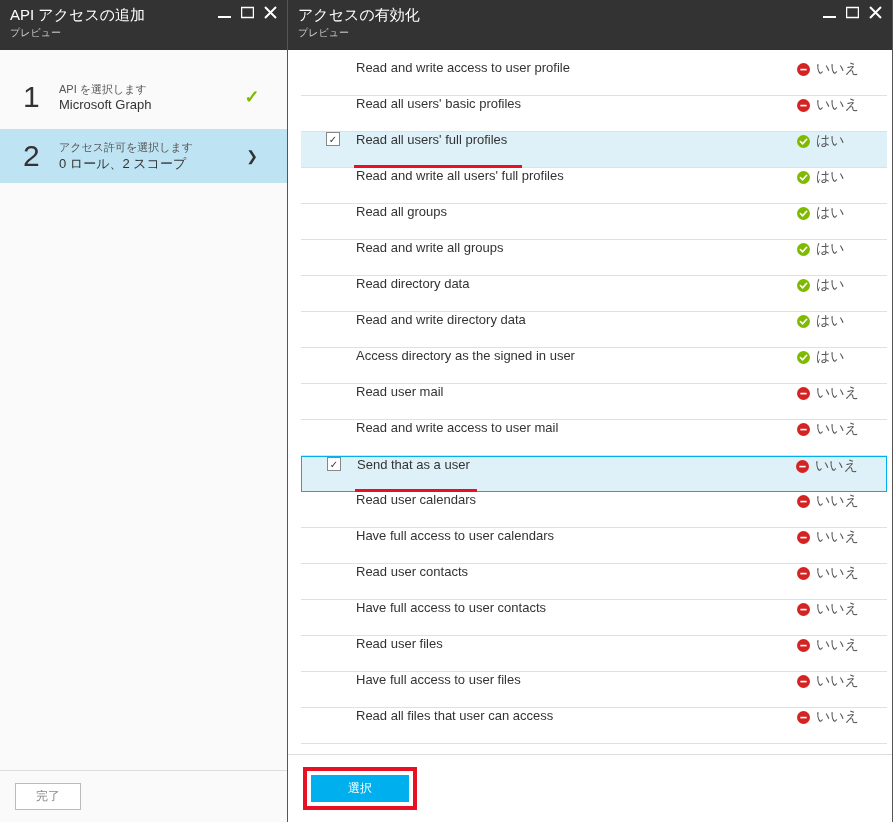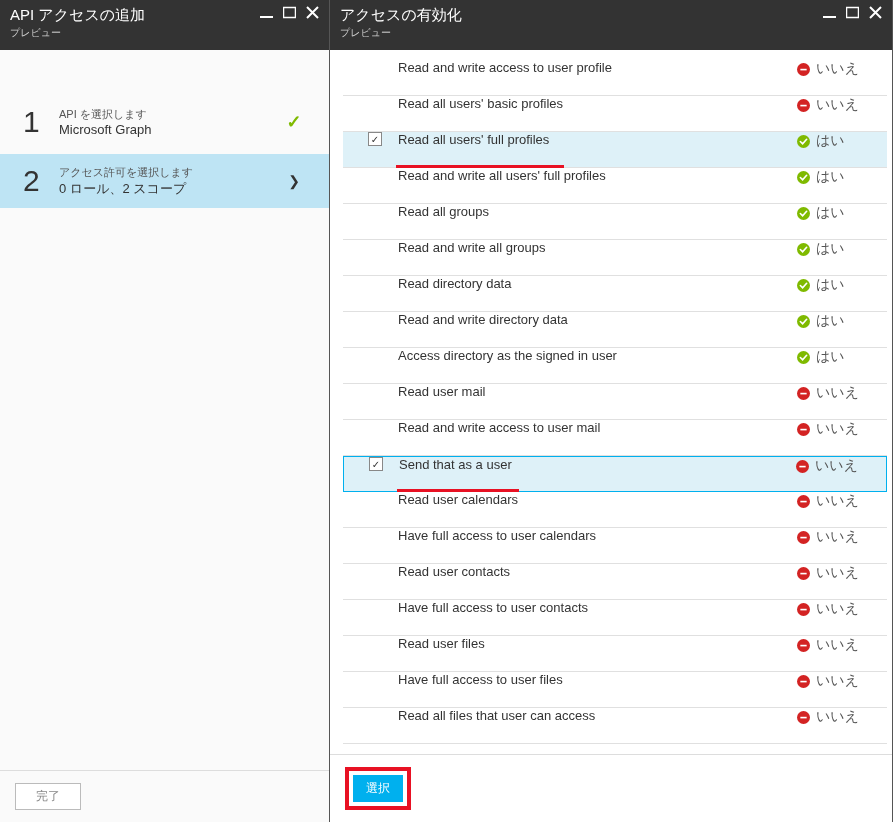--- a/index.html
+++ b/index.html
@@ -4,39 +4,39 @@
   <style>
     * { margin: 0; padding: 0; box-sizing: border-box; font-family: "Segoe UI", "Meiryo", sans-serif; }
     body { width: 893px; height: 822px; background: #fff; overflow: hidden; display:flex; }
     .panel { display:flex; flex-direction:column; height:100%; border-right:1px solid #555; }
     .panel-header { background:#333; color:#fff; padding:6px 10px 10px 10px; display:flex; align-items:flex-start; justify-content:space-between; }
     .panel-header .titles { display:flex; flex-direction:column; }
     .panel-title { font-size:15px; font-weight:300; }
     .panel-subtitle { font-size:10px; color:#ccc; margin-top:1px; }
     .header-controls { display:flex; gap:10px; align-items:center; }
     .header-controls span, .header-controls svg { cursor:pointer; }
-    .panel-left { width:330px; background:#fafafa;gap:25px; }
+    .panel-left { width:288px; background:#fafafa; }
     .panel-right { flex:1; background:#fff; }
     .panel-body { flex:1; overflow:hidden; position:relative;}
     .panel-footer { border-top:1px solid #ddd; padding:12px 15px; display:flex; align-items:center; }
 
     
     .steps { padding:20px 0; }
     .step { display:flex; align-items:center; padding:10px 18px; margin:0 5px 5px 5px; cursor:pointer; }
     .step-active { background:#BEE4F4; margin:0; padding:10px 23px;}
     .step-num { font-size:30px; font-weight:300; width:30px; color:#333; }
     .step-text { flex:1; display:flex; flex-direction:column; margin-left:6px; }
     .step-label { font-size:11px; color:#555; }
     .step-value { font-size:13px; color:#333; margin-top:0px; }
     .step-indicator { width:24px; display:flex; justify-content:center; align-items:center; }
     .check-green { color:#7FBA00; font-size:18px; font-weight:bold; }
     .chev-right { color:#333; font-size:14px;}
 
     .btn { border:1px solid #bbb; background:#fff; padding:4px 20px; font-size:12px; color:#888; cursor:pointer; }
-    .btn-primary { background:#00B0EE; color:#fff; border:1px solid #00B0EE; padding:4px 12px; font-size:12px; cursor:pointer; }
+    .btn-primary { background:#00B0EE; color:#fff; border:1px solid #00B0EE; padding:4px 36px; font-size:12px; cursor:pointer; }
     .hl-red { border:4px solid #E81123; padding:4px; display:inline-block; }
 
     
     .perm-scroll { position:absolute; top:0; bottom:0; left:5px; right:0; overflow-y:scroll; }
     .perm-scroll::-webkit-scrollbar { width:17px; }
     .perm-scroll::-webkit-scrollbar-track { background:#f0f0f0; }
     .perm-scroll::-webkit-scrollbar-thumb { background:#c0c0c0; }
     .perm-list { padding:10px 0 10px 0; }
     .perm-row { display:flex; align-items:flex-start; height:36px; border-bottom:1px solid #e0e0e0; padding:0 15px 0 25px; margin:0 5px 0 8px; position:relative;}
     .perm-row.checked { background:#DEF1F8; }

